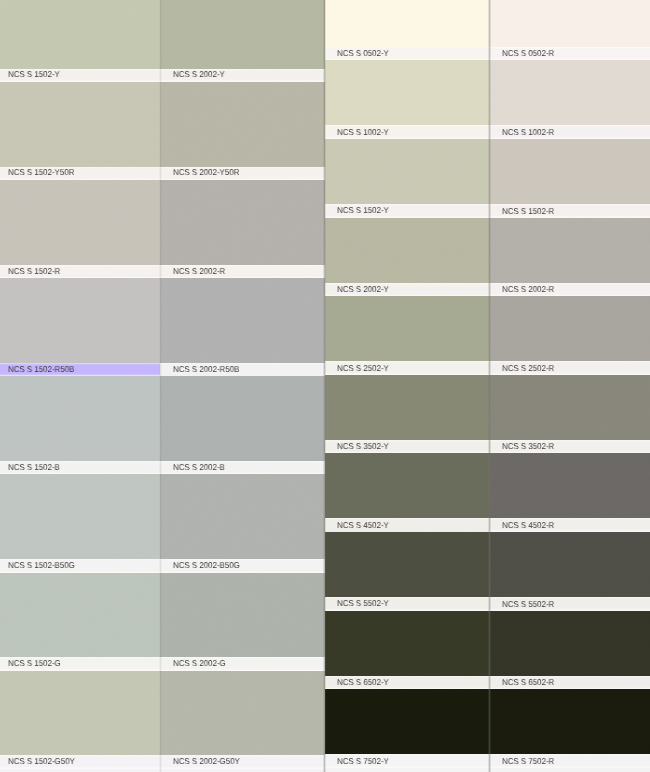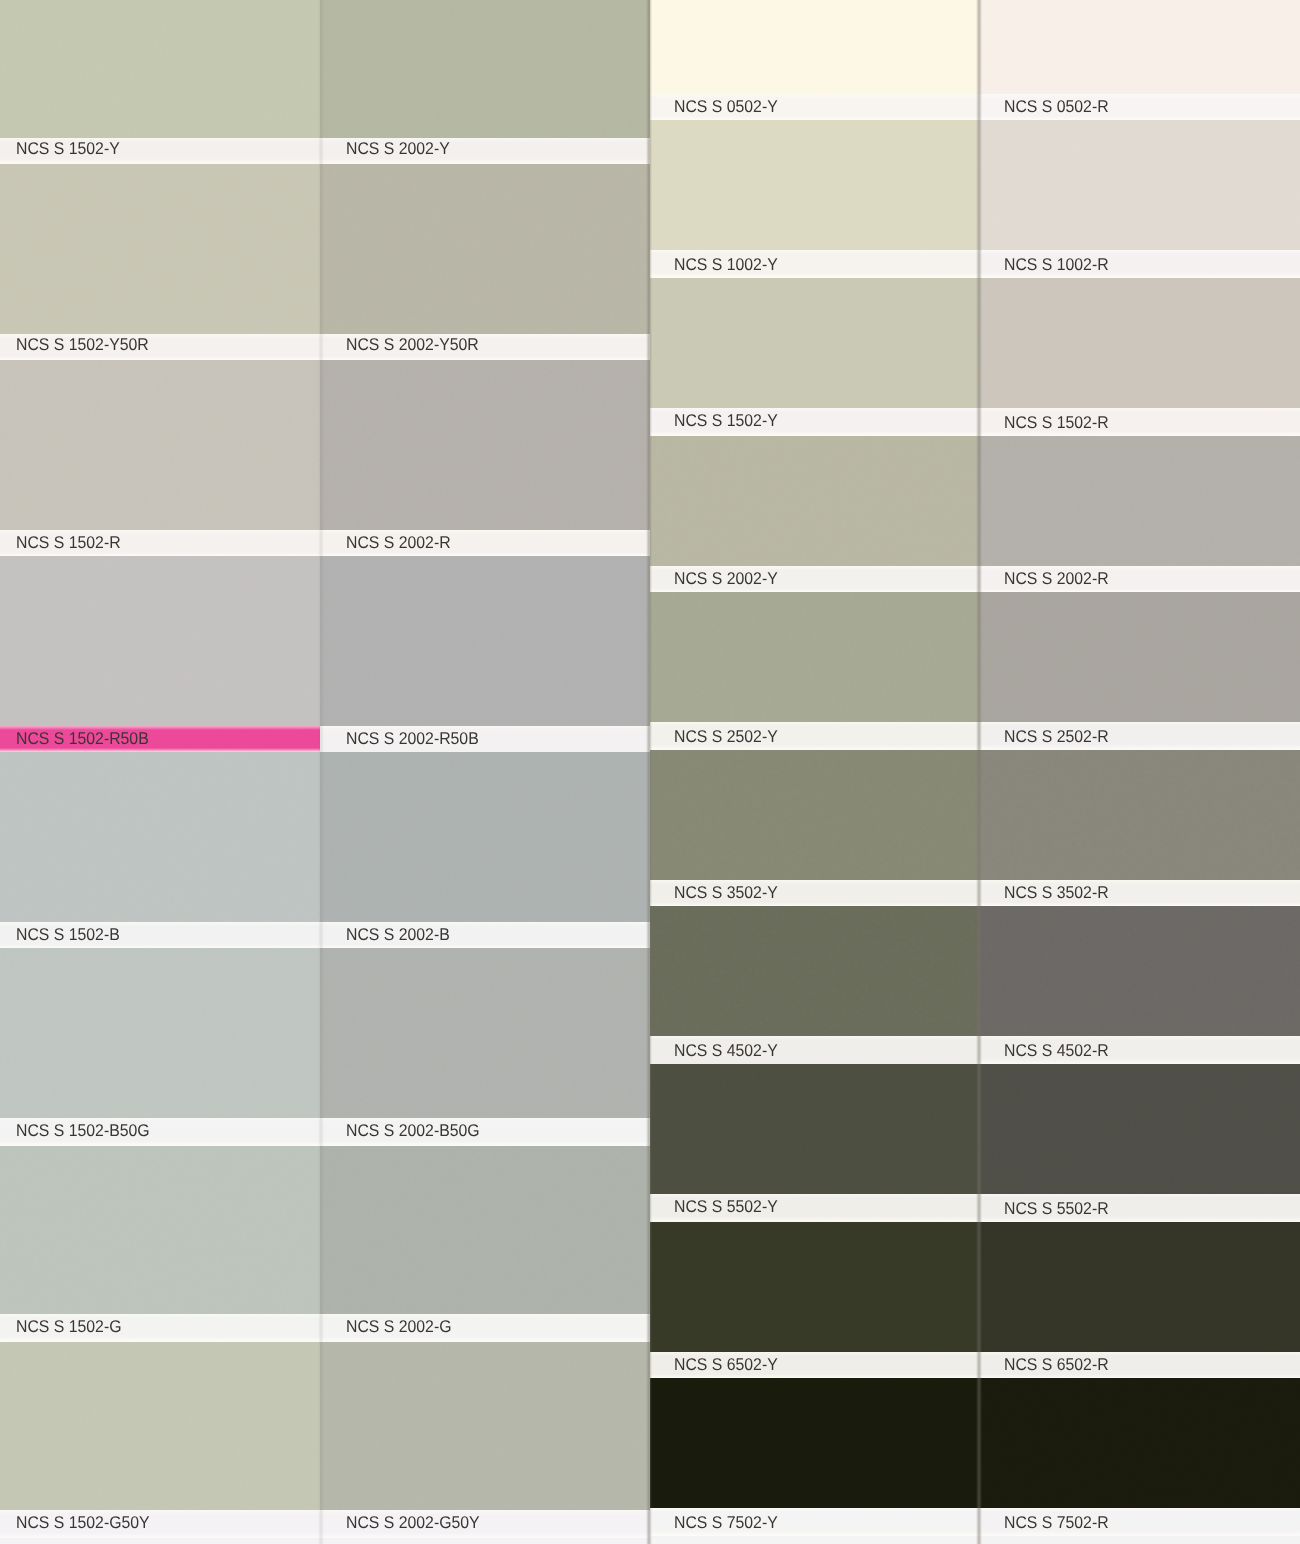--- a/index.html
+++ b/index.html
@@ -43,21 +43,21 @@
       </div>
       <div class="swatch" title="NCS S 1502-Y50R" style="top: 81.9px; height: 84.73px; background: rgb(200, 198, 180);"></div>
       <div class="label-band" style="top: 166.63px; height: 13.4px; background: rgb(245, 241, 239); padding-left: 11px;">
         <span class="caption" style="left: 8.2px; top: -0.2px;">NCS S 1502-Y50R</span>
       </div>
       <div class="swatch" title="NCS S 1502-R" style="top: 180.03px; height: 84.73px; background: rgb(199, 195, 185);"></div>
       <div class="label-band" style="top: 264.76px; height: 13.4px; background: rgb(245, 241, 239);">
         <span class="caption" style="left: 8.2px; top: -0.2px;">NCS S 1502-R</span>
       </div>
       <div class="swatch" title="NCS S 1502-R50B" style="top: 278.16px; height: 84.73px; background: rgb(196, 193, 193);"></div>
-      <div class="label-band" style="top: 362.89px; height: 13.4px; background: #ec4899; padding-left: 48px;">
+      <div class="label-band" style="top: 362.89px; height: 13.4px; background: #c4b5fd; padding-left: 48px;">
         <span class="caption" style="left: 8.2px; top: -0.2px;">NCS S 1502-R50B</span>
       </div>
       <div class="swatch" title="NCS S 1502-B" style="top: 376.29px; height: 84.73px; background: rgb(190, 196, 194);"></div>
       <div class="label-band" style="top: 461.02px; height: 13.4px; background: rgb(242, 242, 242);">
         <span class="caption" style="left: 8.2px; top: -0.2px;">NCS S 1502-B</span>
       </div>
       <div class="swatch" title="NCS S 1502-B50G" style="top: 474.42px; height: 84.73px; background: rgb(191, 198, 193);"></div>
       <div class="label-band" style="top: 559.15px; height: 13.4px; background: rgb(242, 243, 242);">
         <span class="caption" style="left: 8.2px; top: -0.2px;">NCS S 1502-B50G</span>
       </div>

